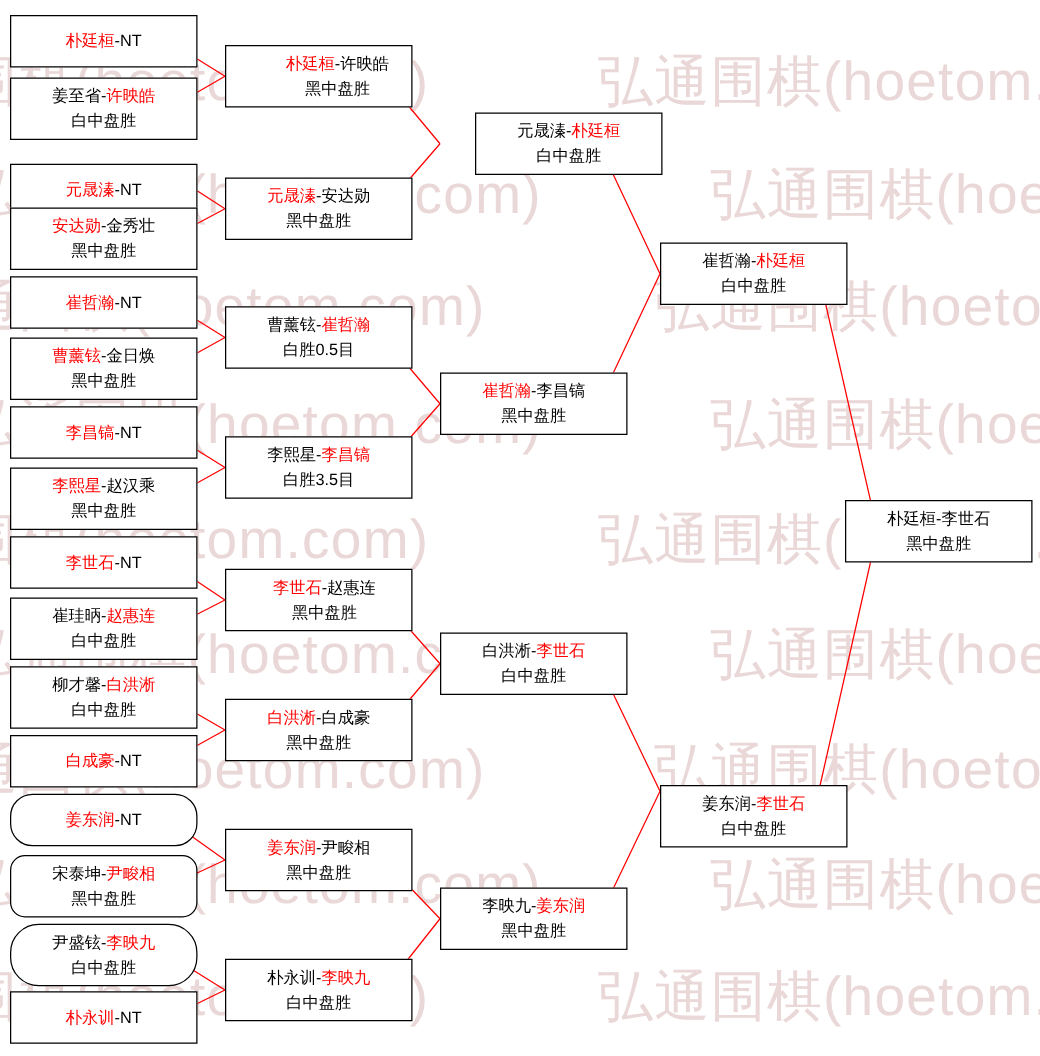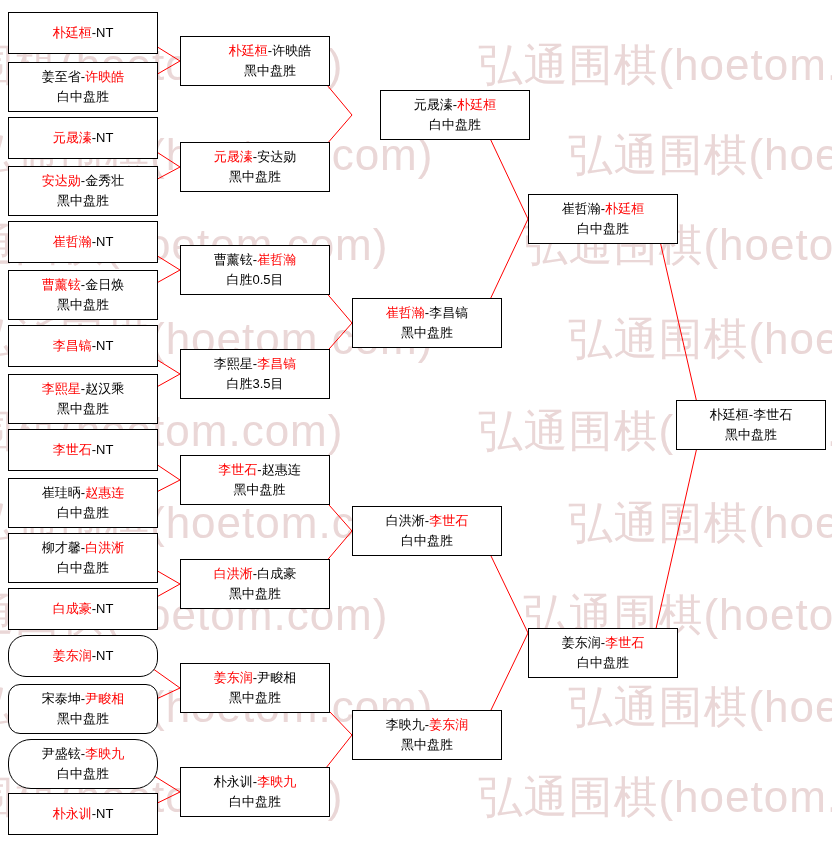--- a/index.html
+++ b/index.html
@@ -77,21 +77,21 @@
            M655 219 L702 425 M655 633 L702 425" stroke="#ff0000"></path>
 </svg>
 
 <div class="box nt" style="left:8px;top:12px;">
   <div class="players"><span data-color="red">朴廷桓</span><span>-</span><span data-color="black">NT</span></div>
 </div>
 <div class="box" style="left:8px;top:62px;">
   <div class="players"><span data-color="black">姜至省</span><span>-</span><span data-color="red">许映皓</span></div>
   <div class="result">白中盘胜</div>
 </div>
-<div class="box nt" style="left:8px;top:117px;">
+<div class="box nt" style="left:8px;top:131px;">
   <div class="players"><span data-color="red">元晟溱</span><span>-</span><span data-color="black">NT</span></div>
 </div>
 <div class="box" style="left:8px;top:166px;">
   <div class="players"><span data-color="red">安达勋</span><span>-</span><span data-color="black">金秀壮</span></div>
   <div class="result">黑中盘胜</div>
 </div>
 <div class="box nt" style="left:8px;top:221px;">
   <div class="players"><span data-color="red">崔哲瀚</span><span>-</span><span data-color="black">NT</span></div>
 </div>
 <div class="box" style="left:8px;top:270px;">

